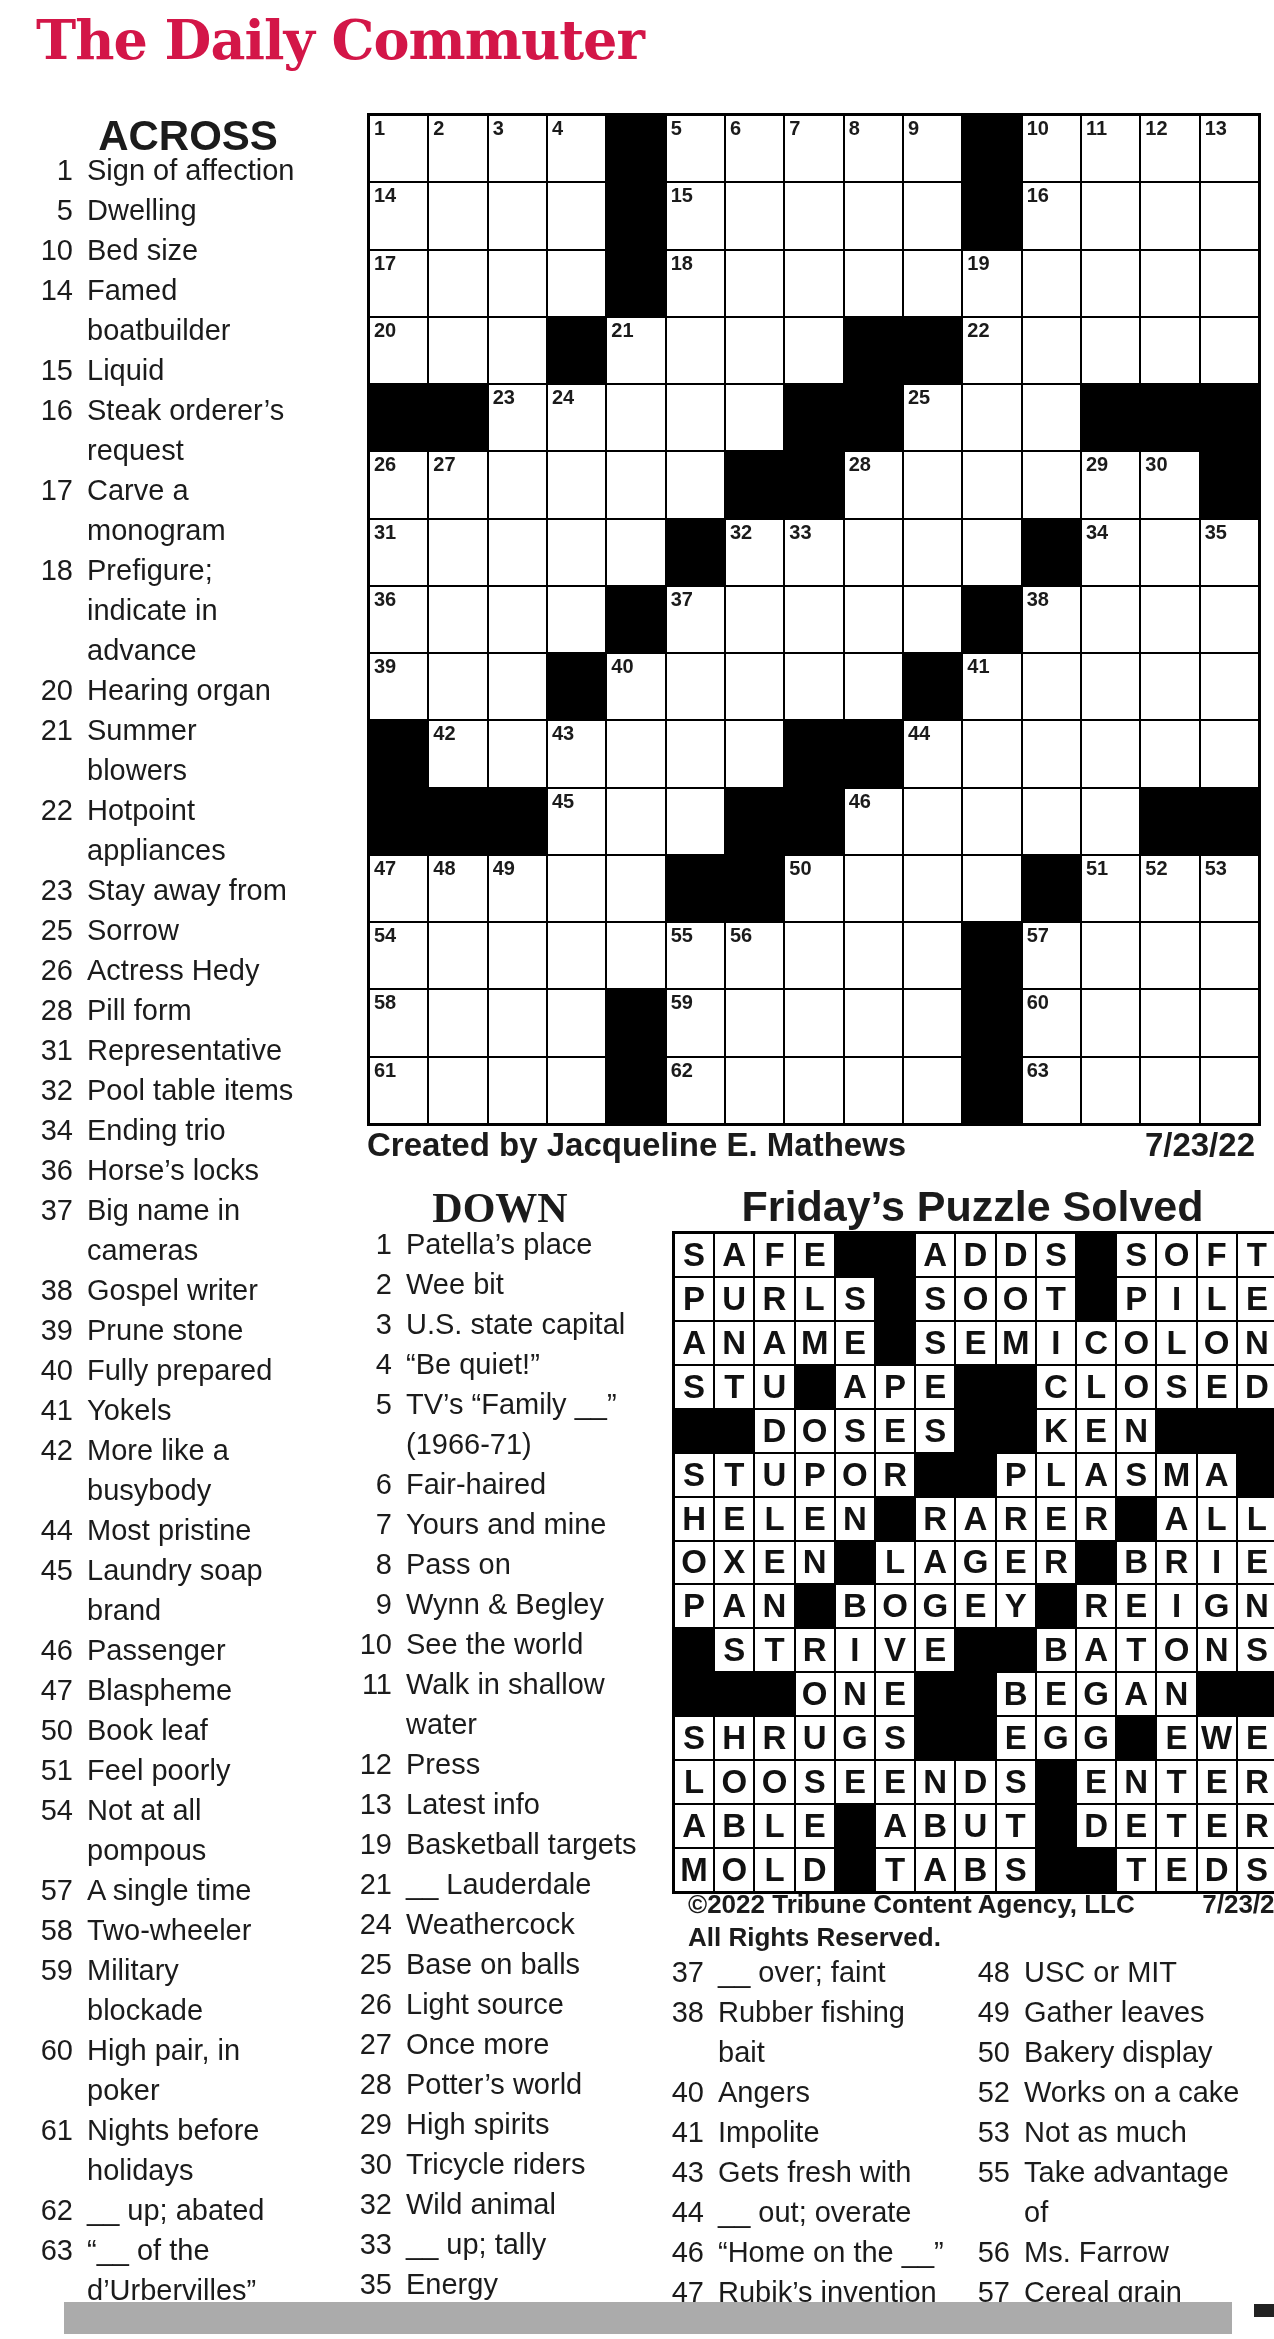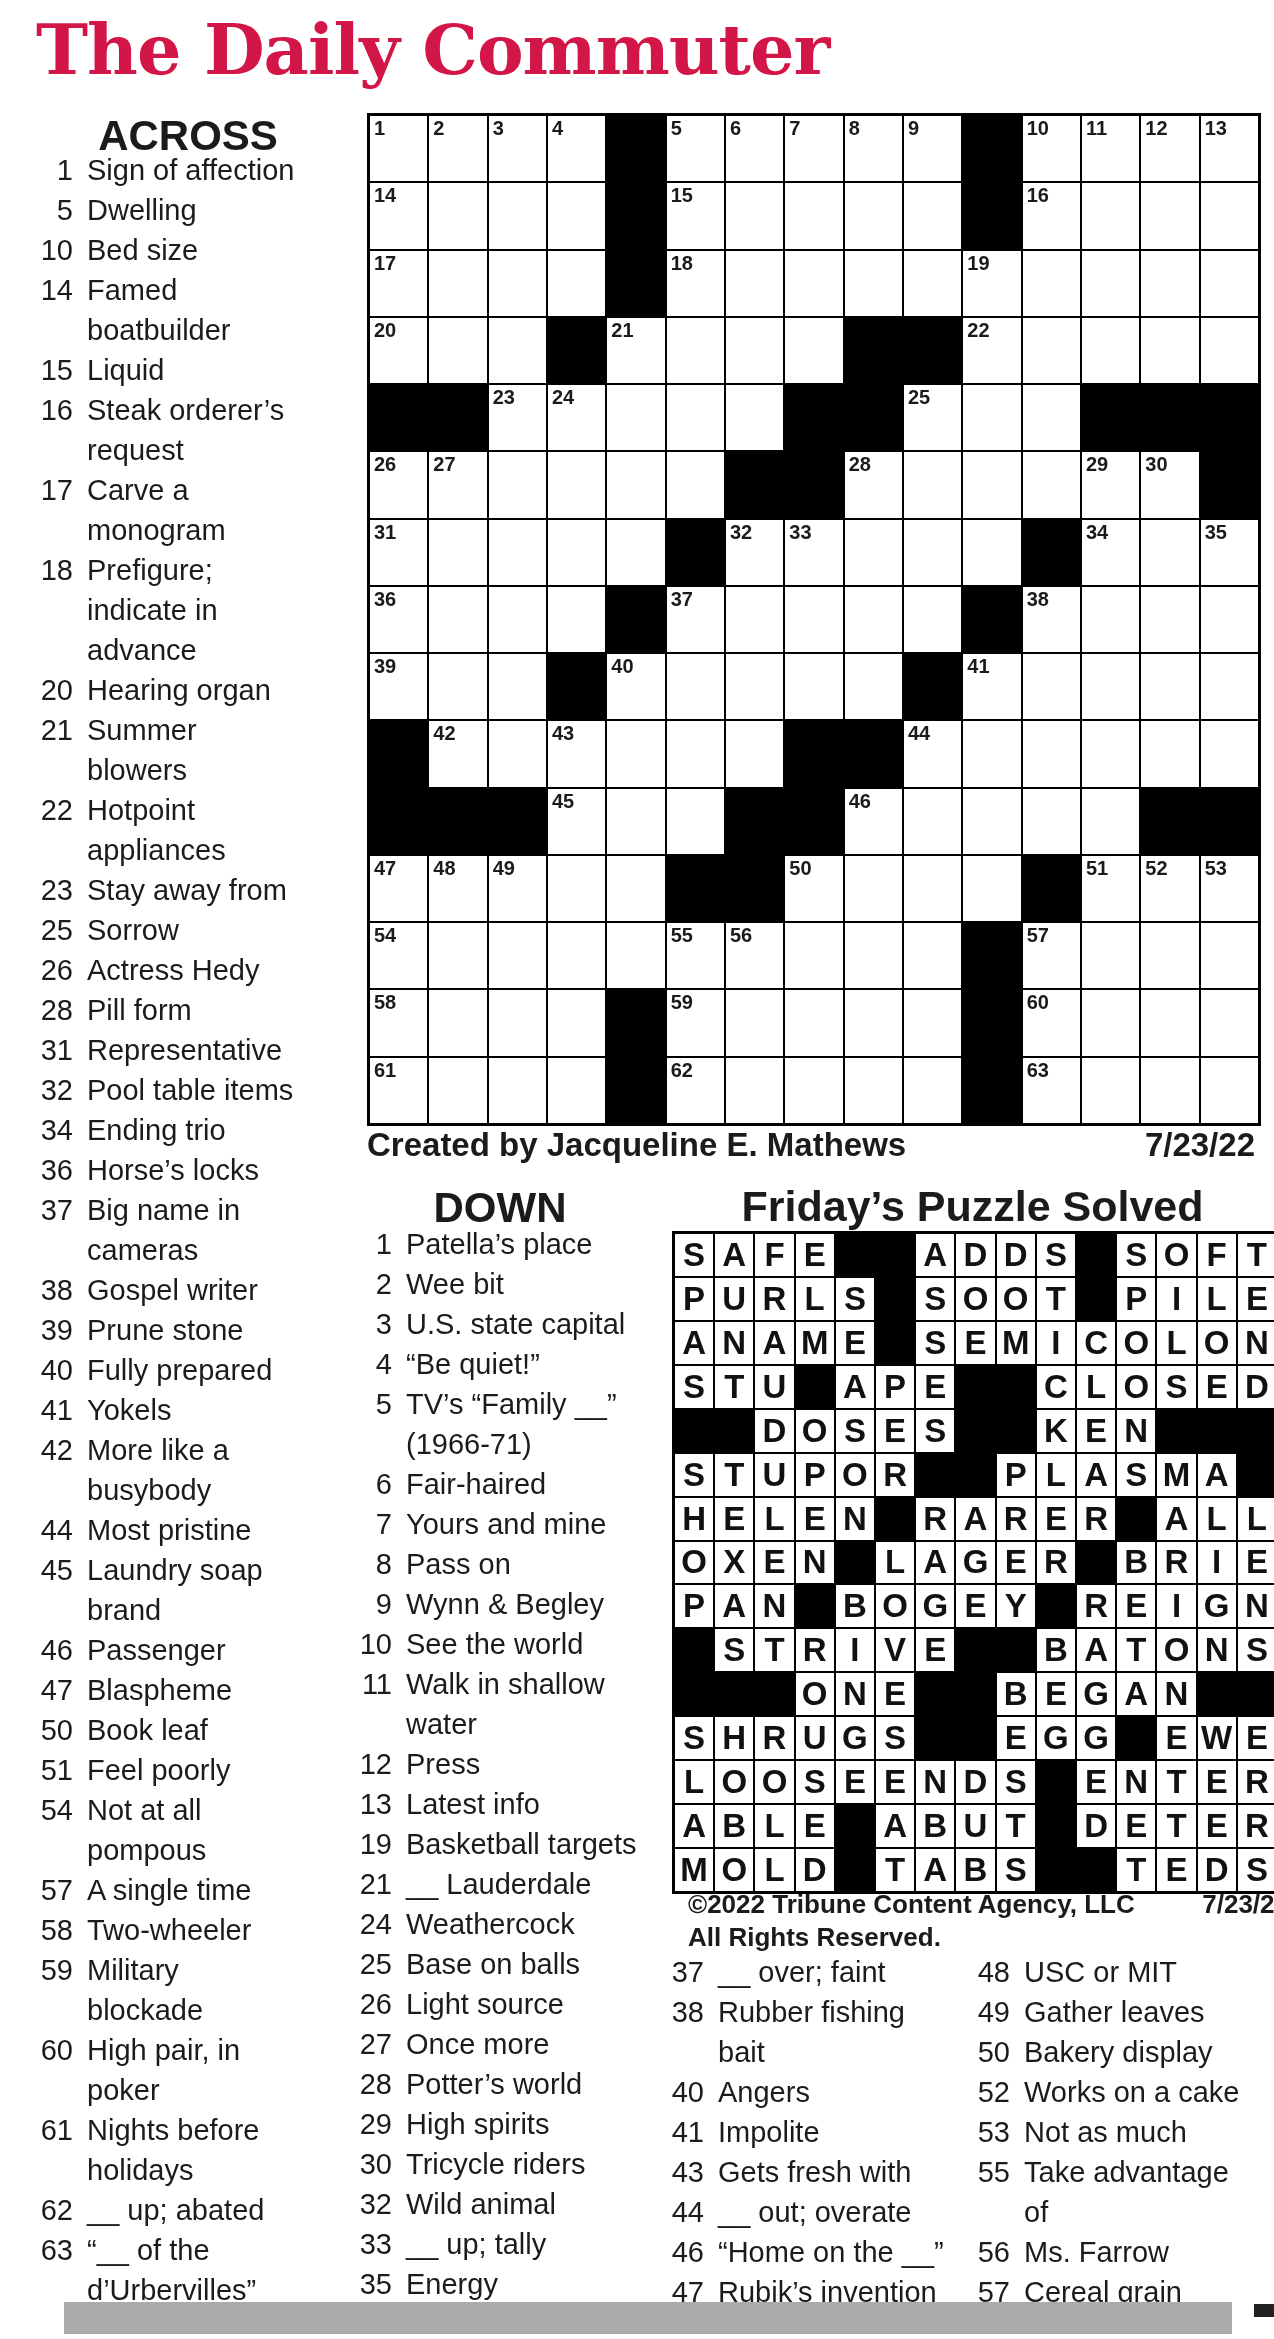--- a/index.html
+++ b/index.html
@@ -1,22 +1,22 @@
 <!DOCTYPE html>
 <html><head>
 <meta charset="utf-8">
 <style>
   html,body{margin:0;padding:0;background:#fff;}
   .page{position:relative;width:1274px;height:2339px;background:#ffffff;overflow:hidden;
         font-family:"Liberation Sans", sans-serif;color:#1b1b1b;}
   .title{position:absolute;left:36px;top:8px;margin:0;font-family:"DejaVu Serif", serif;
-         font-weight:bold;font-size:70px;letter-spacing:-1px;}
+         font-weight:bold;font-size:54px;letter-spacing:-1px;}
   .col-header{position:absolute;font-weight:bold;font-size:42px;text-align:center;}
   .across-header{left:28px;width:320px;top:112px;}
-  .down-header{left:360px;width:280px;top:1184px;}
+  .down-header{left:360px;width:280px;top:1184px;font-family:Liberation Serif, serif;}
   .solved-header{left:672px;width:601px;top:1182px;font-size:43px;}
   ul.clues{position:absolute;list-style:none;margin:0;padding:0;}
   #across-list{left:28px;top:150px;width:310px;}
   #down-list{left:350px;top:1224px;width:322px;}
   #cont1-list{left:664px;top:1952px;width:302px;}
   #cont2-list{left:970px;top:1952px;width:292px;}
   li.clue{display:grid;column-gap:14px;font-size:29px;line-height:40px;}
   #across-list li.clue{grid-template-columns:45px 240px;}
   #down-list li.clue{grid-template-columns:42px 262px;}
   #cont1-list li.clue{grid-template-columns:40px 246px;}

